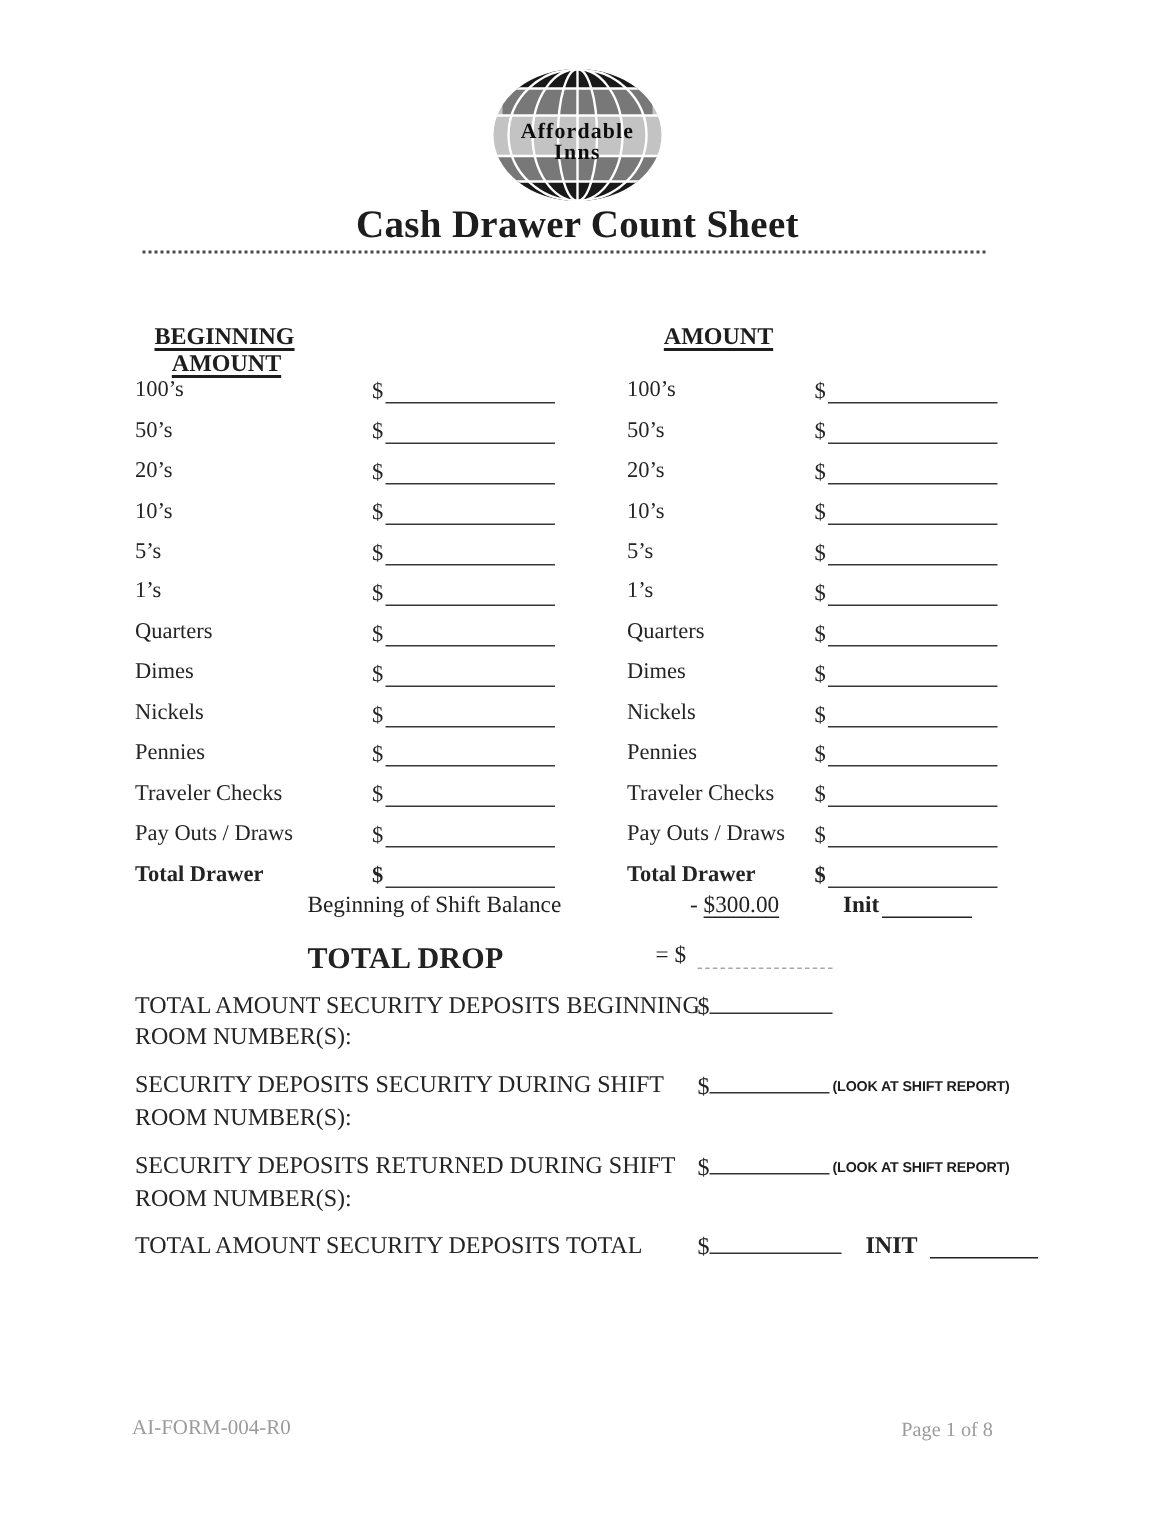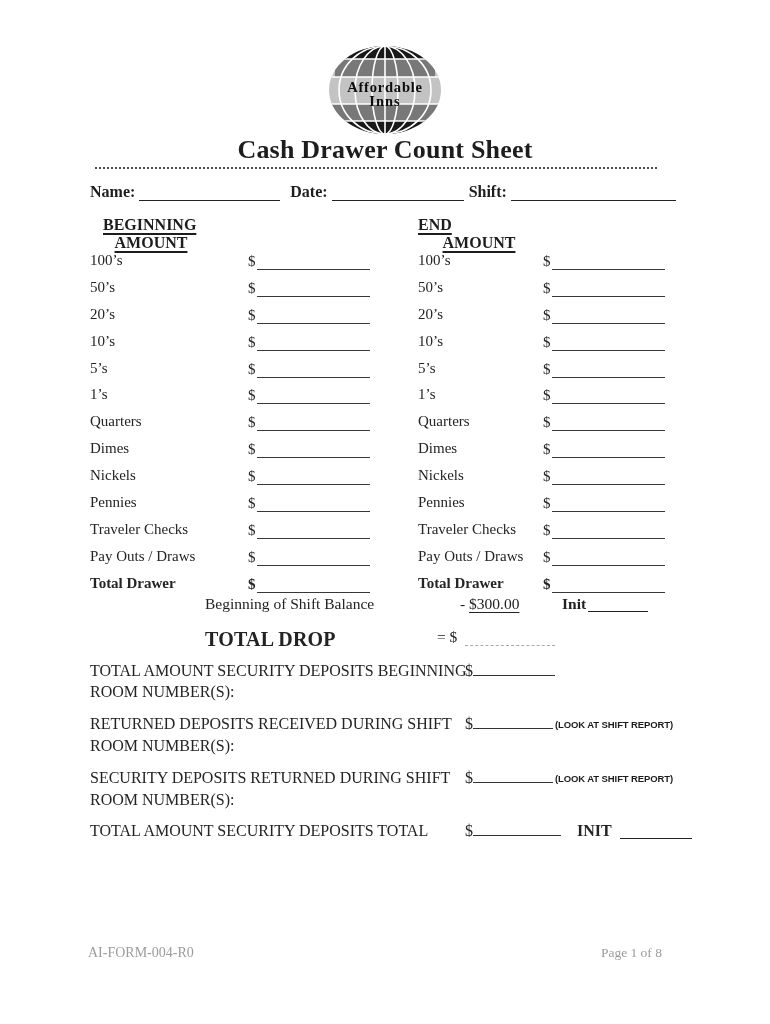--- a/index.html
+++ b/index.html
@@ -93,28 +93,20 @@
         </g>
         <text x="58" y="48" text-anchor="middle" font-family="Liberation Serif, serif" font-size="14.5" font-weight="bold" letter-spacing="0.8" fill="#0d0d0d">Affordable</text>
         <text x="58" y="62" text-anchor="middle" font-family="Liberation Serif, serif" font-size="14.5" font-weight="bold" letter-spacing="1" fill="#0d0d0d">Inns</text>
       </g>
     </svg>
   </div>
 
   <div class="title">Cash Drawer Count Sheet</div>
   <div class="title-rule"></div>
 
-  <div class="id-row">
-    <span class="lbl">Name:</span>
-    <span class="fill nline"></span>
-    <span class="lbl">Date:</span>
-    <span class="fill dline"></span>
-    <span class="lbl">Shift:</span>
-    <span class="fill sline"></span>
-  </div>
 
   <div class="tbl-left">
     <div class="thead">
       <span class="h h-begin">BEGINNING</span>
       <span class="h h-amt">AMOUNT</span>
     </div>
     <div>
 
         <div class="trow">
           <span class="tlabel-l">100’s</span>
@@ -217,21 +209,20 @@
           <span class="amount">
             <span class="cur">$</span>
             <span class="line"></span>
           </span>
         </div>
       </div>
   </div>
 
   <div class="tbl-right">
     <div class="thead">
-      <span class="h h-end">END</span>
       <span class="h h-amt">AMOUNT</span>
     </div>
     <div>
 
         <div class="trow">
           <span class="tlabel-r">100’s</span>
           <span class="amount">
             <span class="cur">$</span>
             <span class="line"></span>
           </span>
@@ -356,21 +347,21 @@
     <span class="sec-amt">
       <span>$</span>
       <span class="sec-line w82"></span>
     </span>
   </div>
   <div class="sec-row" style="top:683px;">
     <span>ROOM NUMBER(S):</span>
   </div>
 
   <div class="sec-row" style="top:715px;">
-    <span>RETURNED DEPOSITS RECEIVED DURING SHIFT</span>
+    <span>SECURITY DEPOSITS SECURITY DURING SHIFT</span>
     <span class="sec-amt">
       <span>$</span>
       <span class="sec-line w80"></span>
     </span>
     <span class="note">(LOOK AT SHIFT REPORT)</span>
   </div>
   <div class="sec-row" style="top:737px;">
     <span>ROOM NUMBER(S):</span>
   </div>
 

